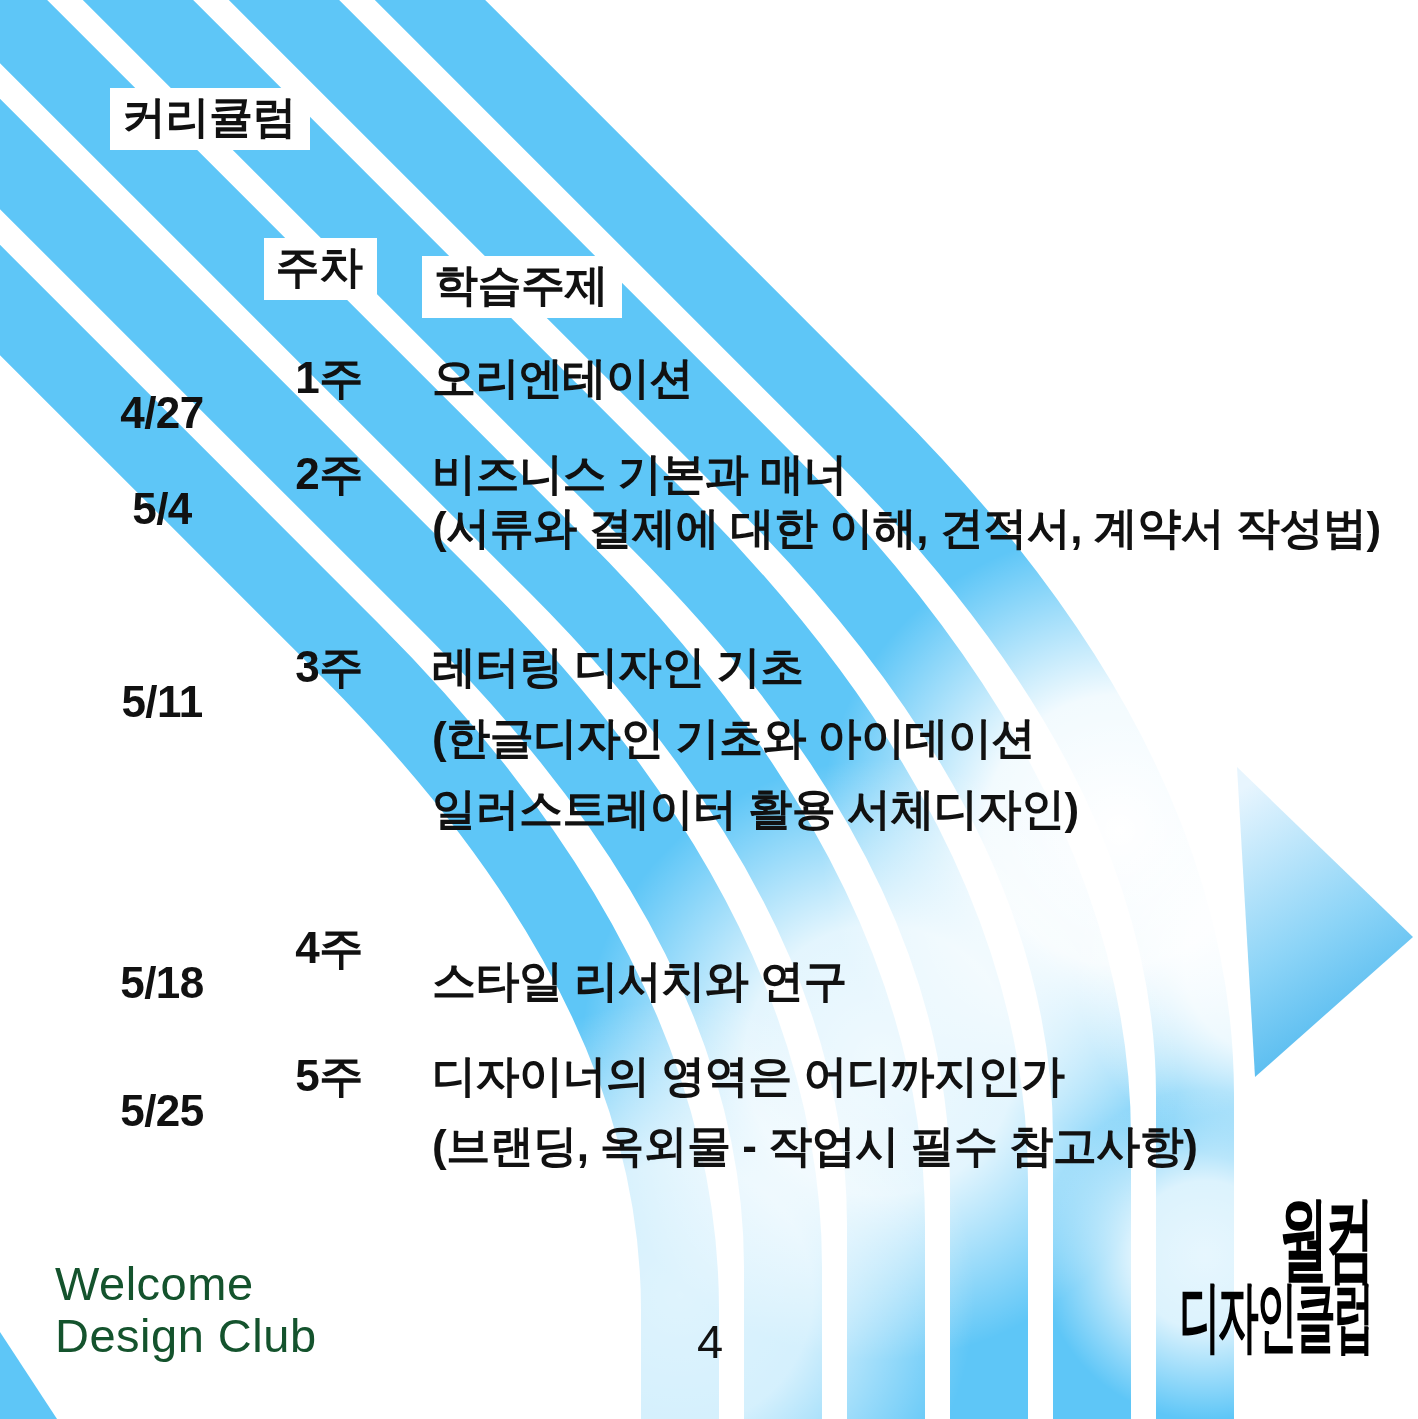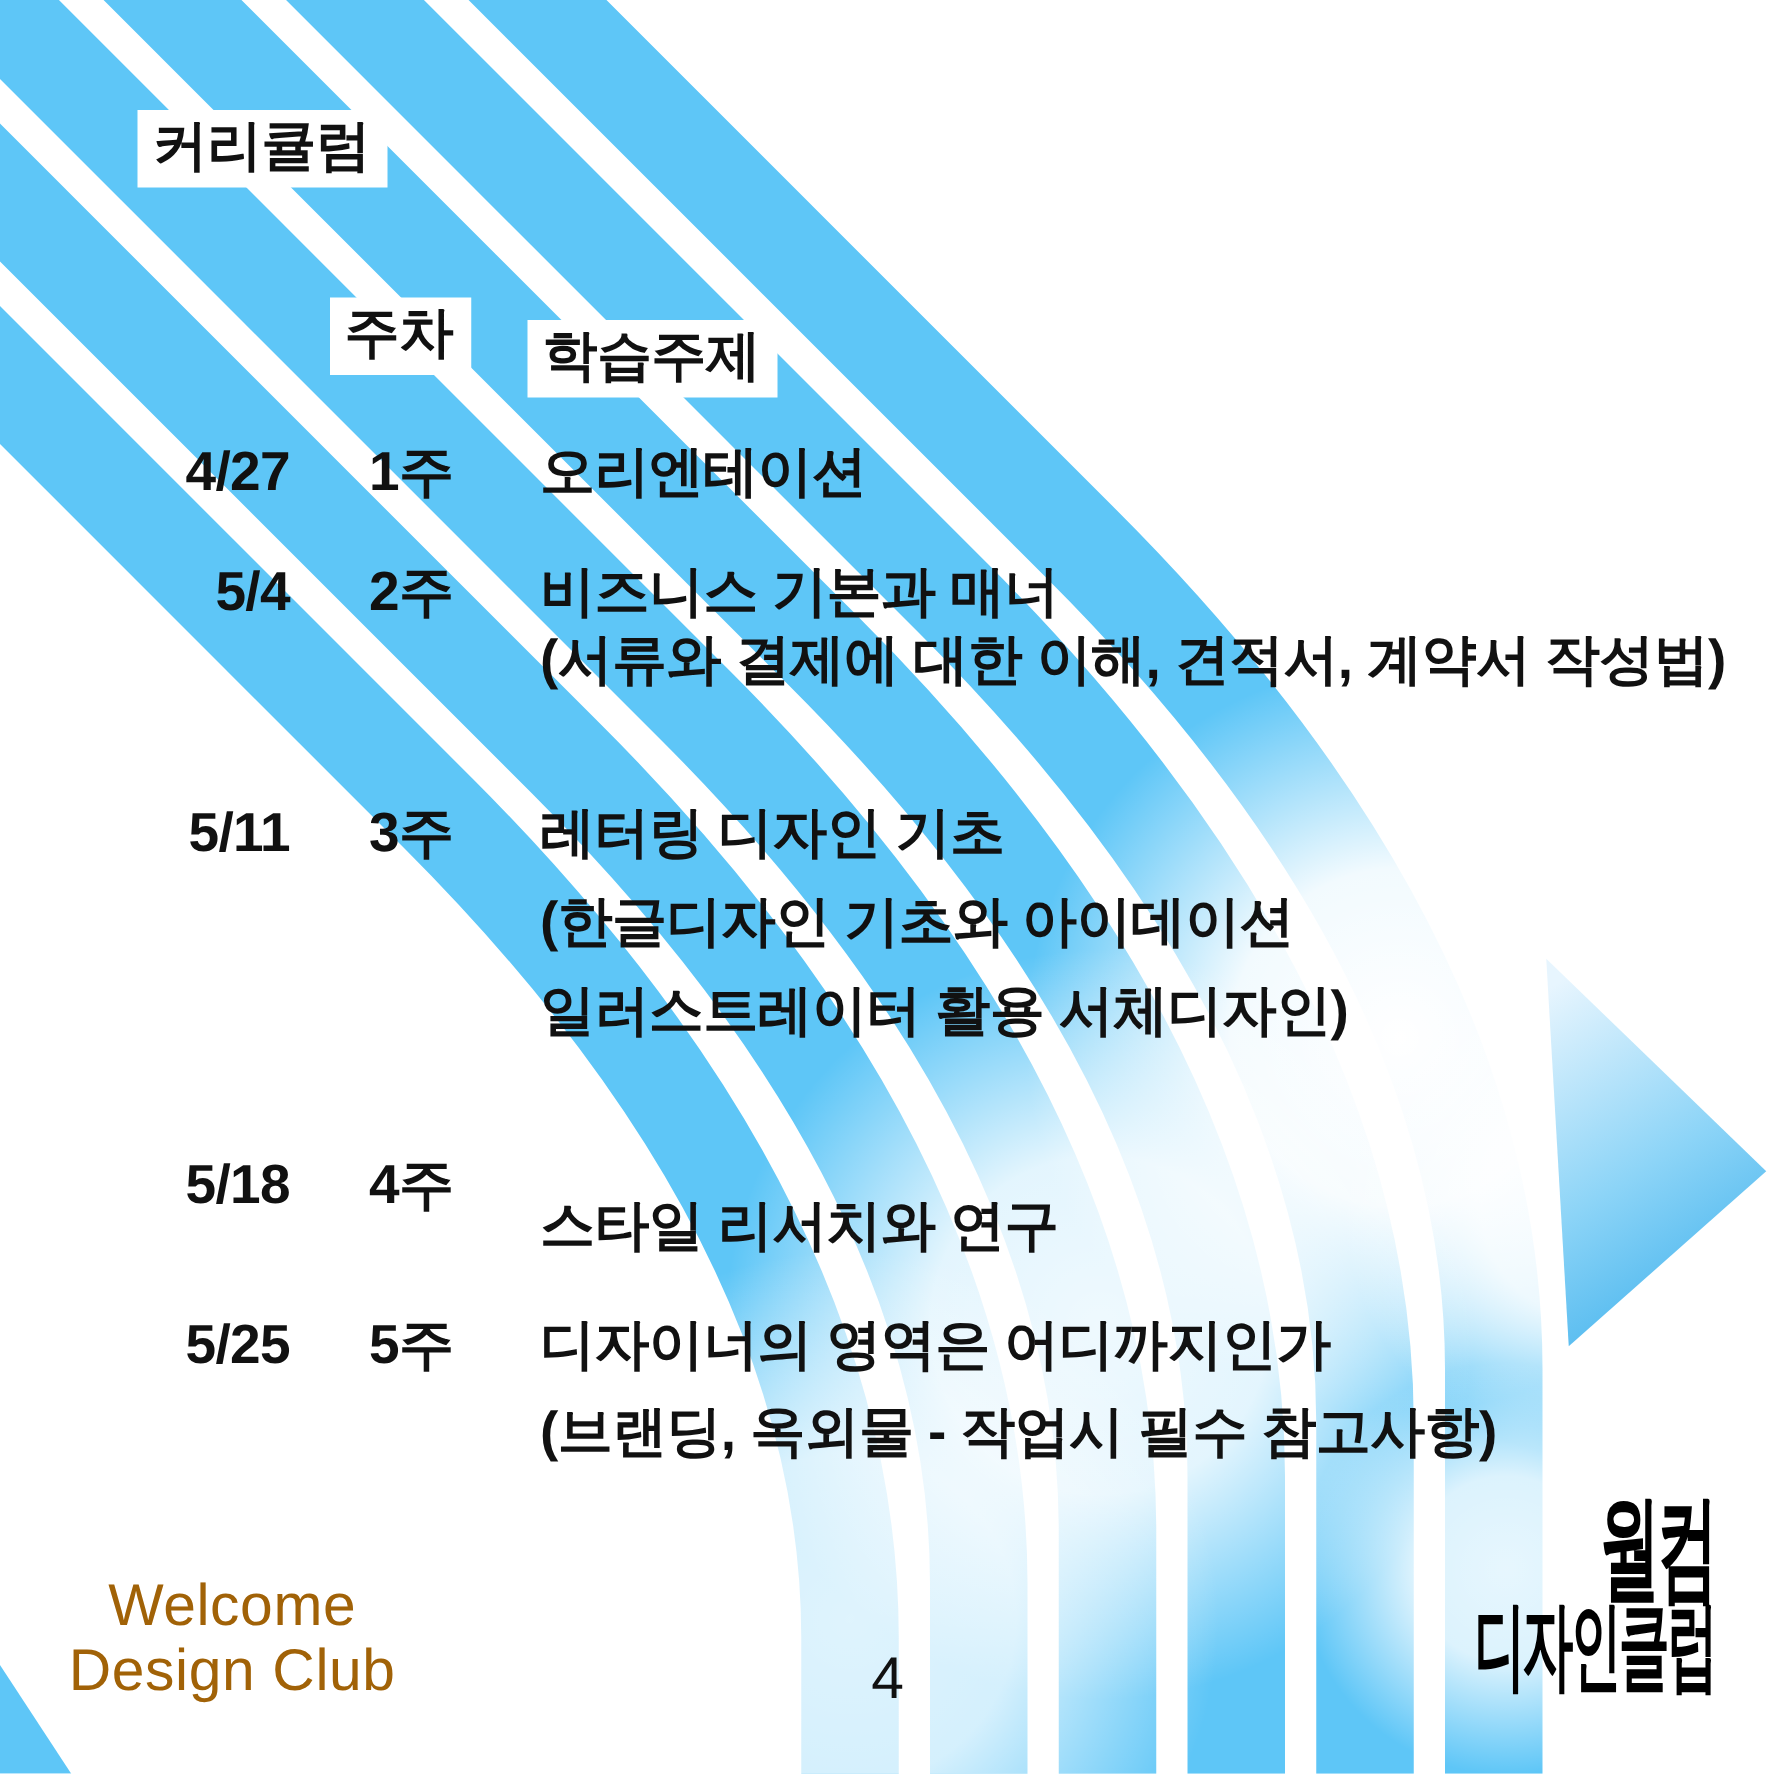--- a/index.html
+++ b/index.html
@@ -12,32 +12,32 @@
     color:#111111;
   }
   .bg{position:absolute;left:0;top:0;z-index:0;}
   .content{position:absolute;left:0;top:0;width:100%;height:100%;z-index:1;}
 
   .abs{position:absolute;white-space:nowrap;}
 
   .ko{font-weight:700;font-size:44px;line-height:1.1;letter-spacing:-0.5px;}
   .hl{display:inline-block;background:#ffffff;padding:5px 14px 9px 12px;}
 
-  .col-date{width:140px;left:92px;text-align:right;}
+  .col-date{width:140px;left:92px;text-align:center;margin-top:35px;}
   .col-week{width:130px;left:264px;text-align:center;}
   .col-topic{left:432px;text-align:left;}
 
   .hdr-date{left:96px;width:132px;text-align:center;}
   .hdr-week{left:252px;width:136px;text-align:center;}
   .hdr-topic{left:422px;}
 
   .brand{
     left:55px;top:1258px;
     font-size:47px;font-weight:300;line-height:1.1;
-    letter-spacing:0.5px;color:#a16207;white-space:nowrap;text-align:center;
+    letter-spacing:0.5px;color:#14532d;white-space:nowrap;
   }
   .pagenum{
     left:650px;top:1314px;width:120px;text-align:center;
     font-size:47px;font-weight:400;color:#111;
   }
   .logo{
     right:46px;top:1196px;
     text-align:right;color:#000;
     transform:scale(0.55,1.05);
     transform-origin:top right;

